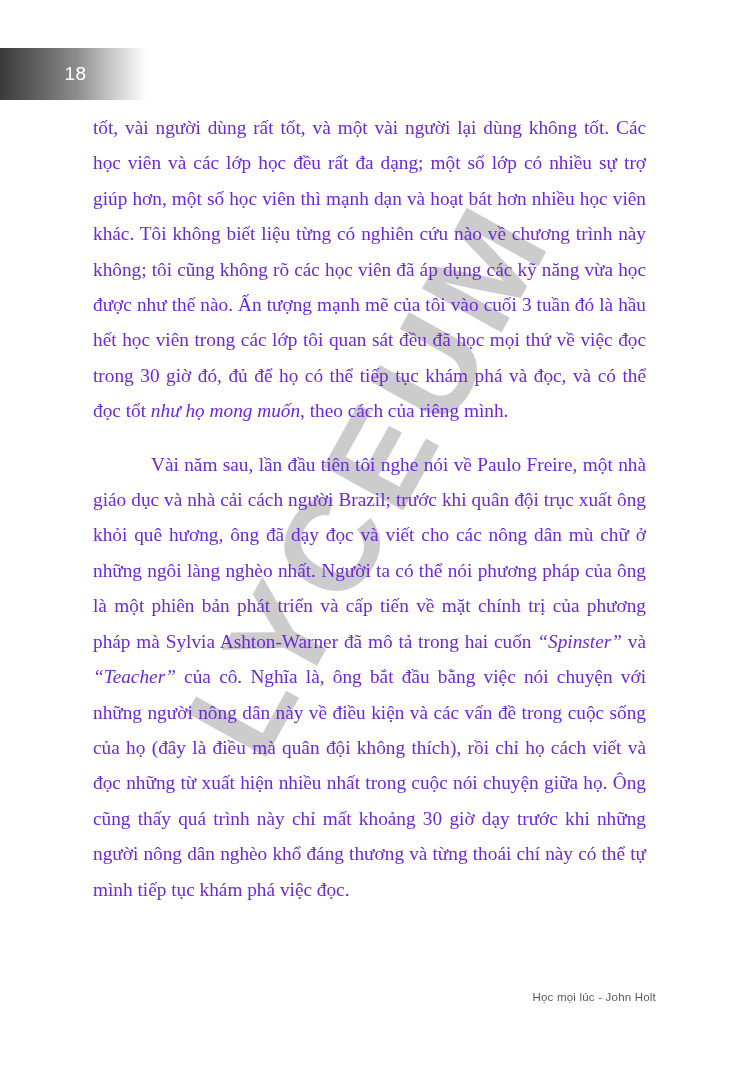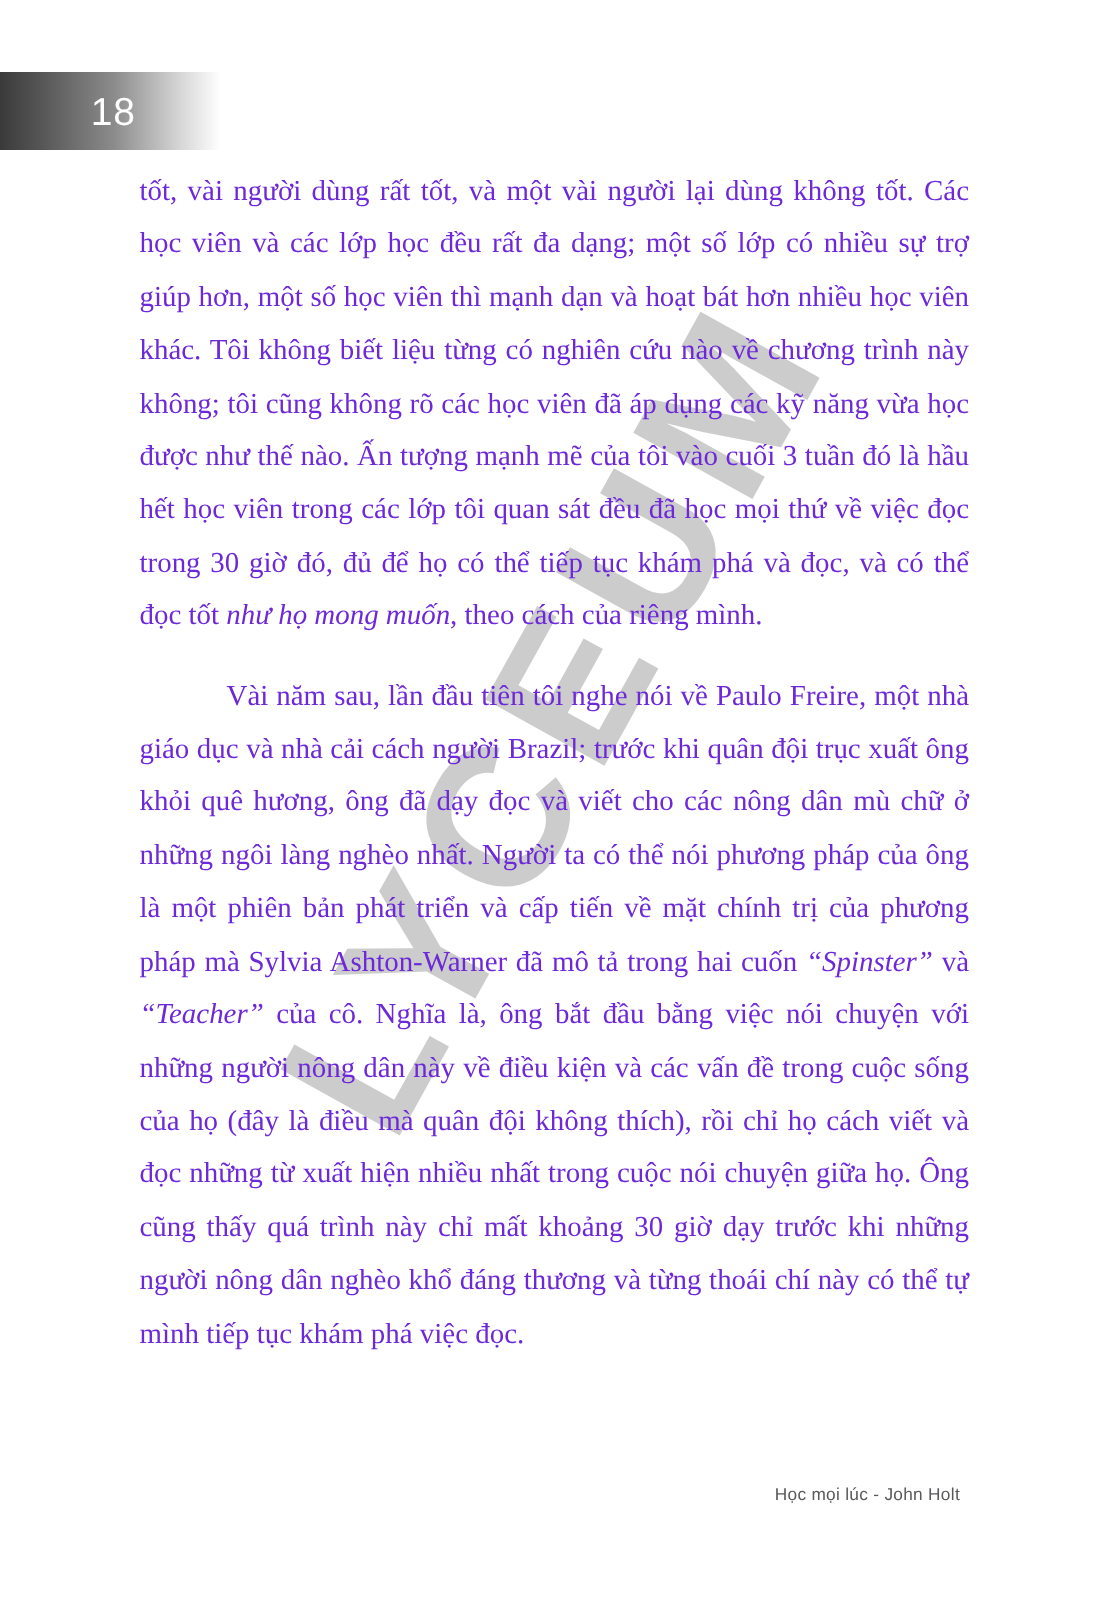--- a/index.html
+++ b/index.html
@@ -31,21 +31,21 @@
     top: 48px;
     width: 147px;
     height: 52px;
     display: flex;
     align-items: center;
     justify-content: center;
     padding-left: 4px;
     box-sizing: border-box;
     color: #ffffff;
     font-family: "Liberation Sans", "DejaVu Sans", sans-serif;
-    font-size: 26px;
+    font-size: 19px;
     font-weight: 400;
     letter-spacing: 0.5px;
   }
 
   
   .watermark {
     position: absolute;
     left: 50%;
     top: 478px;
     transform: translate(-50%, -50%) rotate(-61deg);
@@ -85,21 +85,21 @@
   .para.indent {
     text-indent: 58px;
   }
   .para i {
     font-style: italic;
   }
 
   
   .footer {
     position: absolute;
-    right: 97px;
+    right: 81px;
     top: 991px;
     color: #58595b;
     font-family: "Liberation Sans", "DejaVu Sans", sans-serif;
     font-size: 11.5px;
     letter-spacing: 0.2px;
     z-index: 2;
     text-align: right;
   }
 </style>
 </head>

